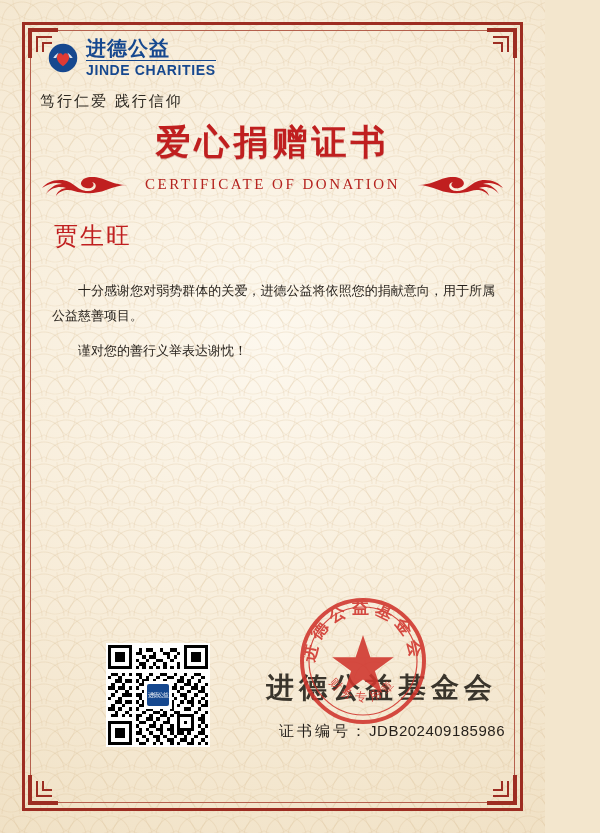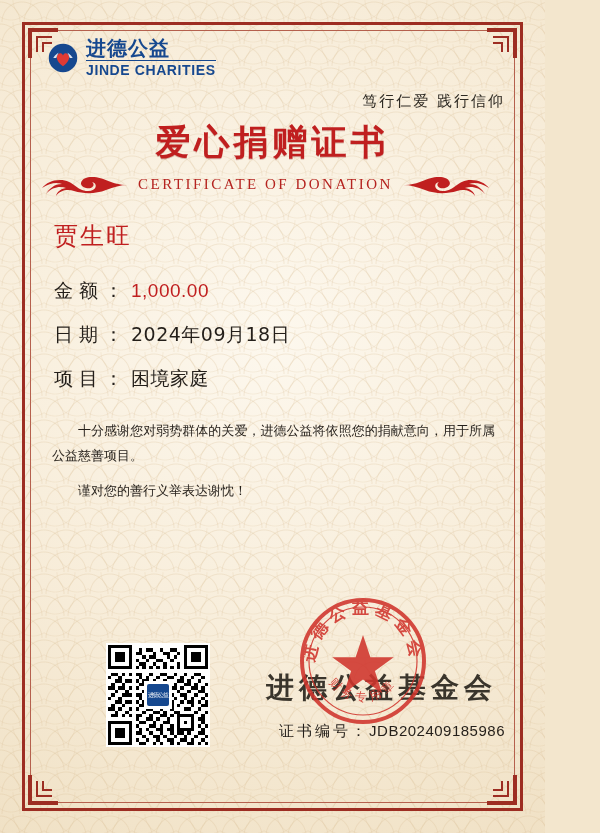--- a/index.html
+++ b/index.html
@@ -100,41 +100,41 @@
     font-weight: bold;
     color: #16488f;
     letter-spacing: .6px;
     border-top: 1px solid #16488f;
     padding-top: 2px;
     margin-top: 1px;
   }
 
   
   .motto {
-    text-align: right;
+    text-align: left;
     font-family: "DejaVu Sans", sans-serif;
     font-size: 15px;
     color: #2e2a23;
     letter-spacing: 2px;
     margin-top: 14px;
   }
   .main-title {
     text-align: center;
     font-family: "DejaVu Sans", sans-serif;
     font-size: 35px;
     font-weight: bold;
     color: #c01f1f;
     letter-spacing: 4px;
     margin-top: 8px;
     text-shadow: 0 1px 0 rgba(120,20,20,.25);
   }
   .sub-row {
     display: flex;
     align-items: center;
-    justify-content: flex-start;
+    justify-content: space-between;
     gap: 6px;
     margin-top: 6px;
   }
   .flourish {
     color: #c01f1f;
     width: 92px;
     height: 26px;
     flex: 0 0 92px;
   }
   .flourish.right { transform: scaleX(-1); }
@@ -330,34 +330,20 @@
         <path d="M88 13 C70 13 64 4 50 5 C40 6 38 14 46 16 C52 17.5 56 13 52 10 C58 11 57 19 48 19 C36 19 34 8 20 8 C12 8 6 11 2 16 C10 11 16 10 22 12 C14 12 9 17 6 22 C12 15 20 14 26 16 C20 17 17 20 16 24 C20 18 28 17 34 19 C44 22 56 22 66 18 C74 15 80 13 88 13 Z" fill="currentColor"></path>
       </svg>
       <div class="sub-title">CERTIFICATE OF DONATION</div>
       <svg class="flourish right" viewBox="0 0 92 26">
         <path d="M88 13 C70 13 64 4 50 5 C40 6 38 14 46 16 C52 17.5 56 13 52 10 C58 11 57 19 48 19 C36 19 34 8 20 8 C12 8 6 11 2 16 C10 11 16 10 22 12 C14 12 9 17 6 22 C12 15 20 14 26 16 C20 17 17 20 16 24 C20 18 28 17 34 19 C44 22 56 22 66 18 C74 15 80 13 88 13 Z" fill="currentColor"></path>
       </svg>
     </div>
 
     <div class="recipient">贾生旺</div>
 
-    <div class="fields">
-      <div class="field">
-        <span class="field-label">金额：</span>
-        <span class="field-value amount">1,000.00</span>
-      </div>
-      <div class="field">
-        <span class="field-label">日期：</span>
-        <span class="field-value">2024年09月18日</span>
-      </div>
-      <div class="field">
-        <span class="field-label">项目：</span>
-        <span class="field-value">困境家庭</span>
-      </div>
-    </div>
 
     <div class="paragraph">十分感谢您对弱势群体的关爱，进德公益将依照您的捐献意向，用于所属公益慈善项目。</div>
     <div class="paragraph second">谨对您的善行义举表达谢忱！</div>
 
     <div class="bottom">
 
       <div class="qr">
         <svg width="100" height="100" viewBox="0 0 29 29" shape-rendering="crispEdges">
           <rect width="29" height="29" fill="#ffffff"></rect>
           <g fill="#000000">

